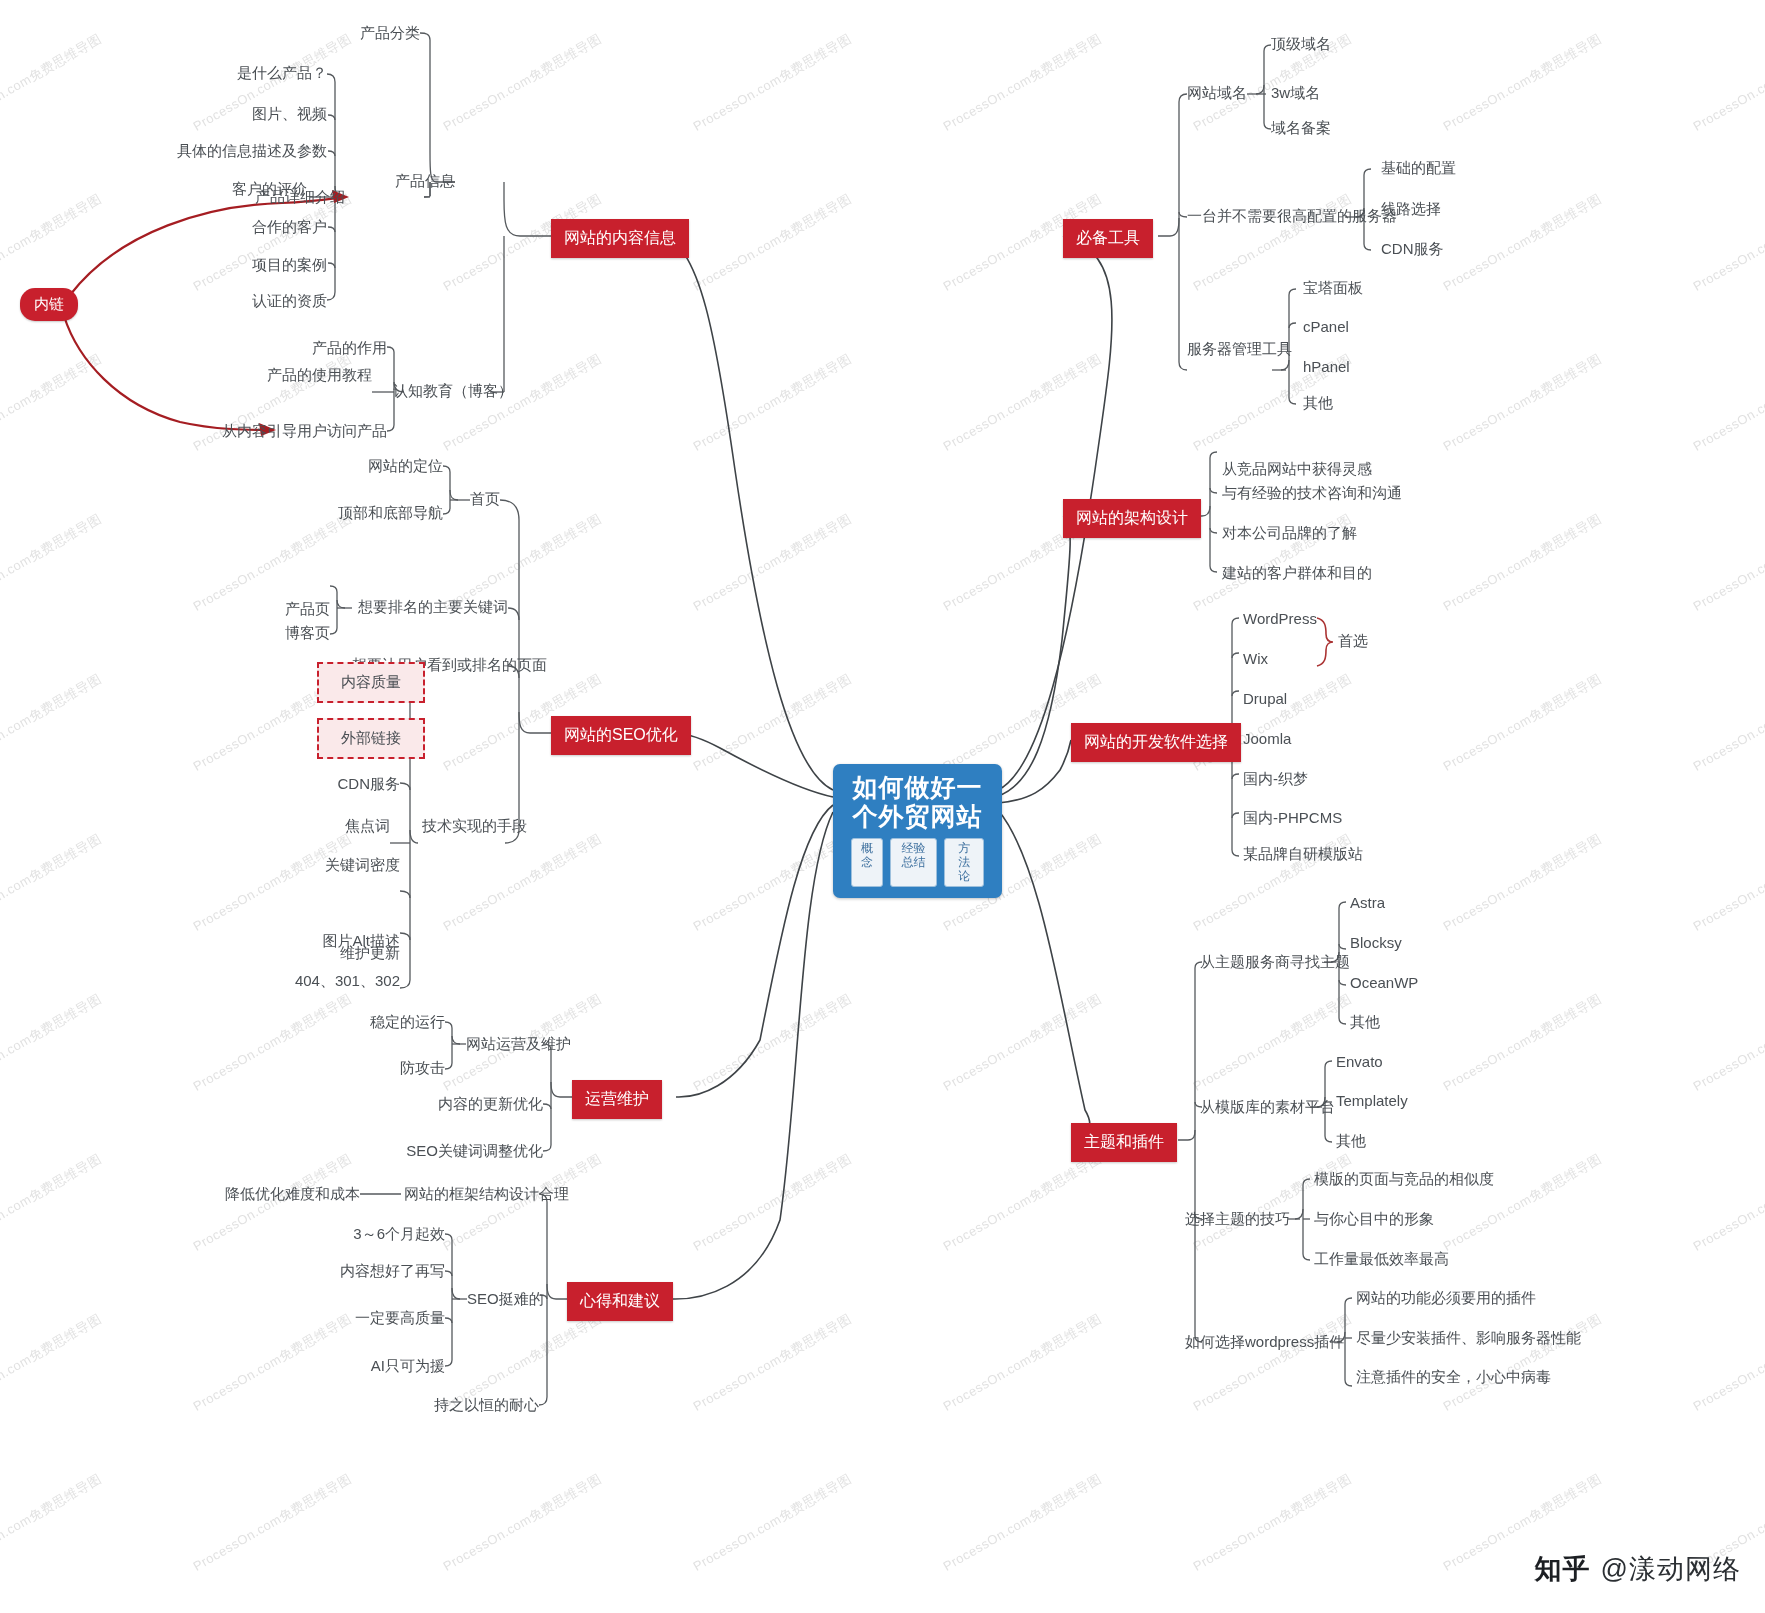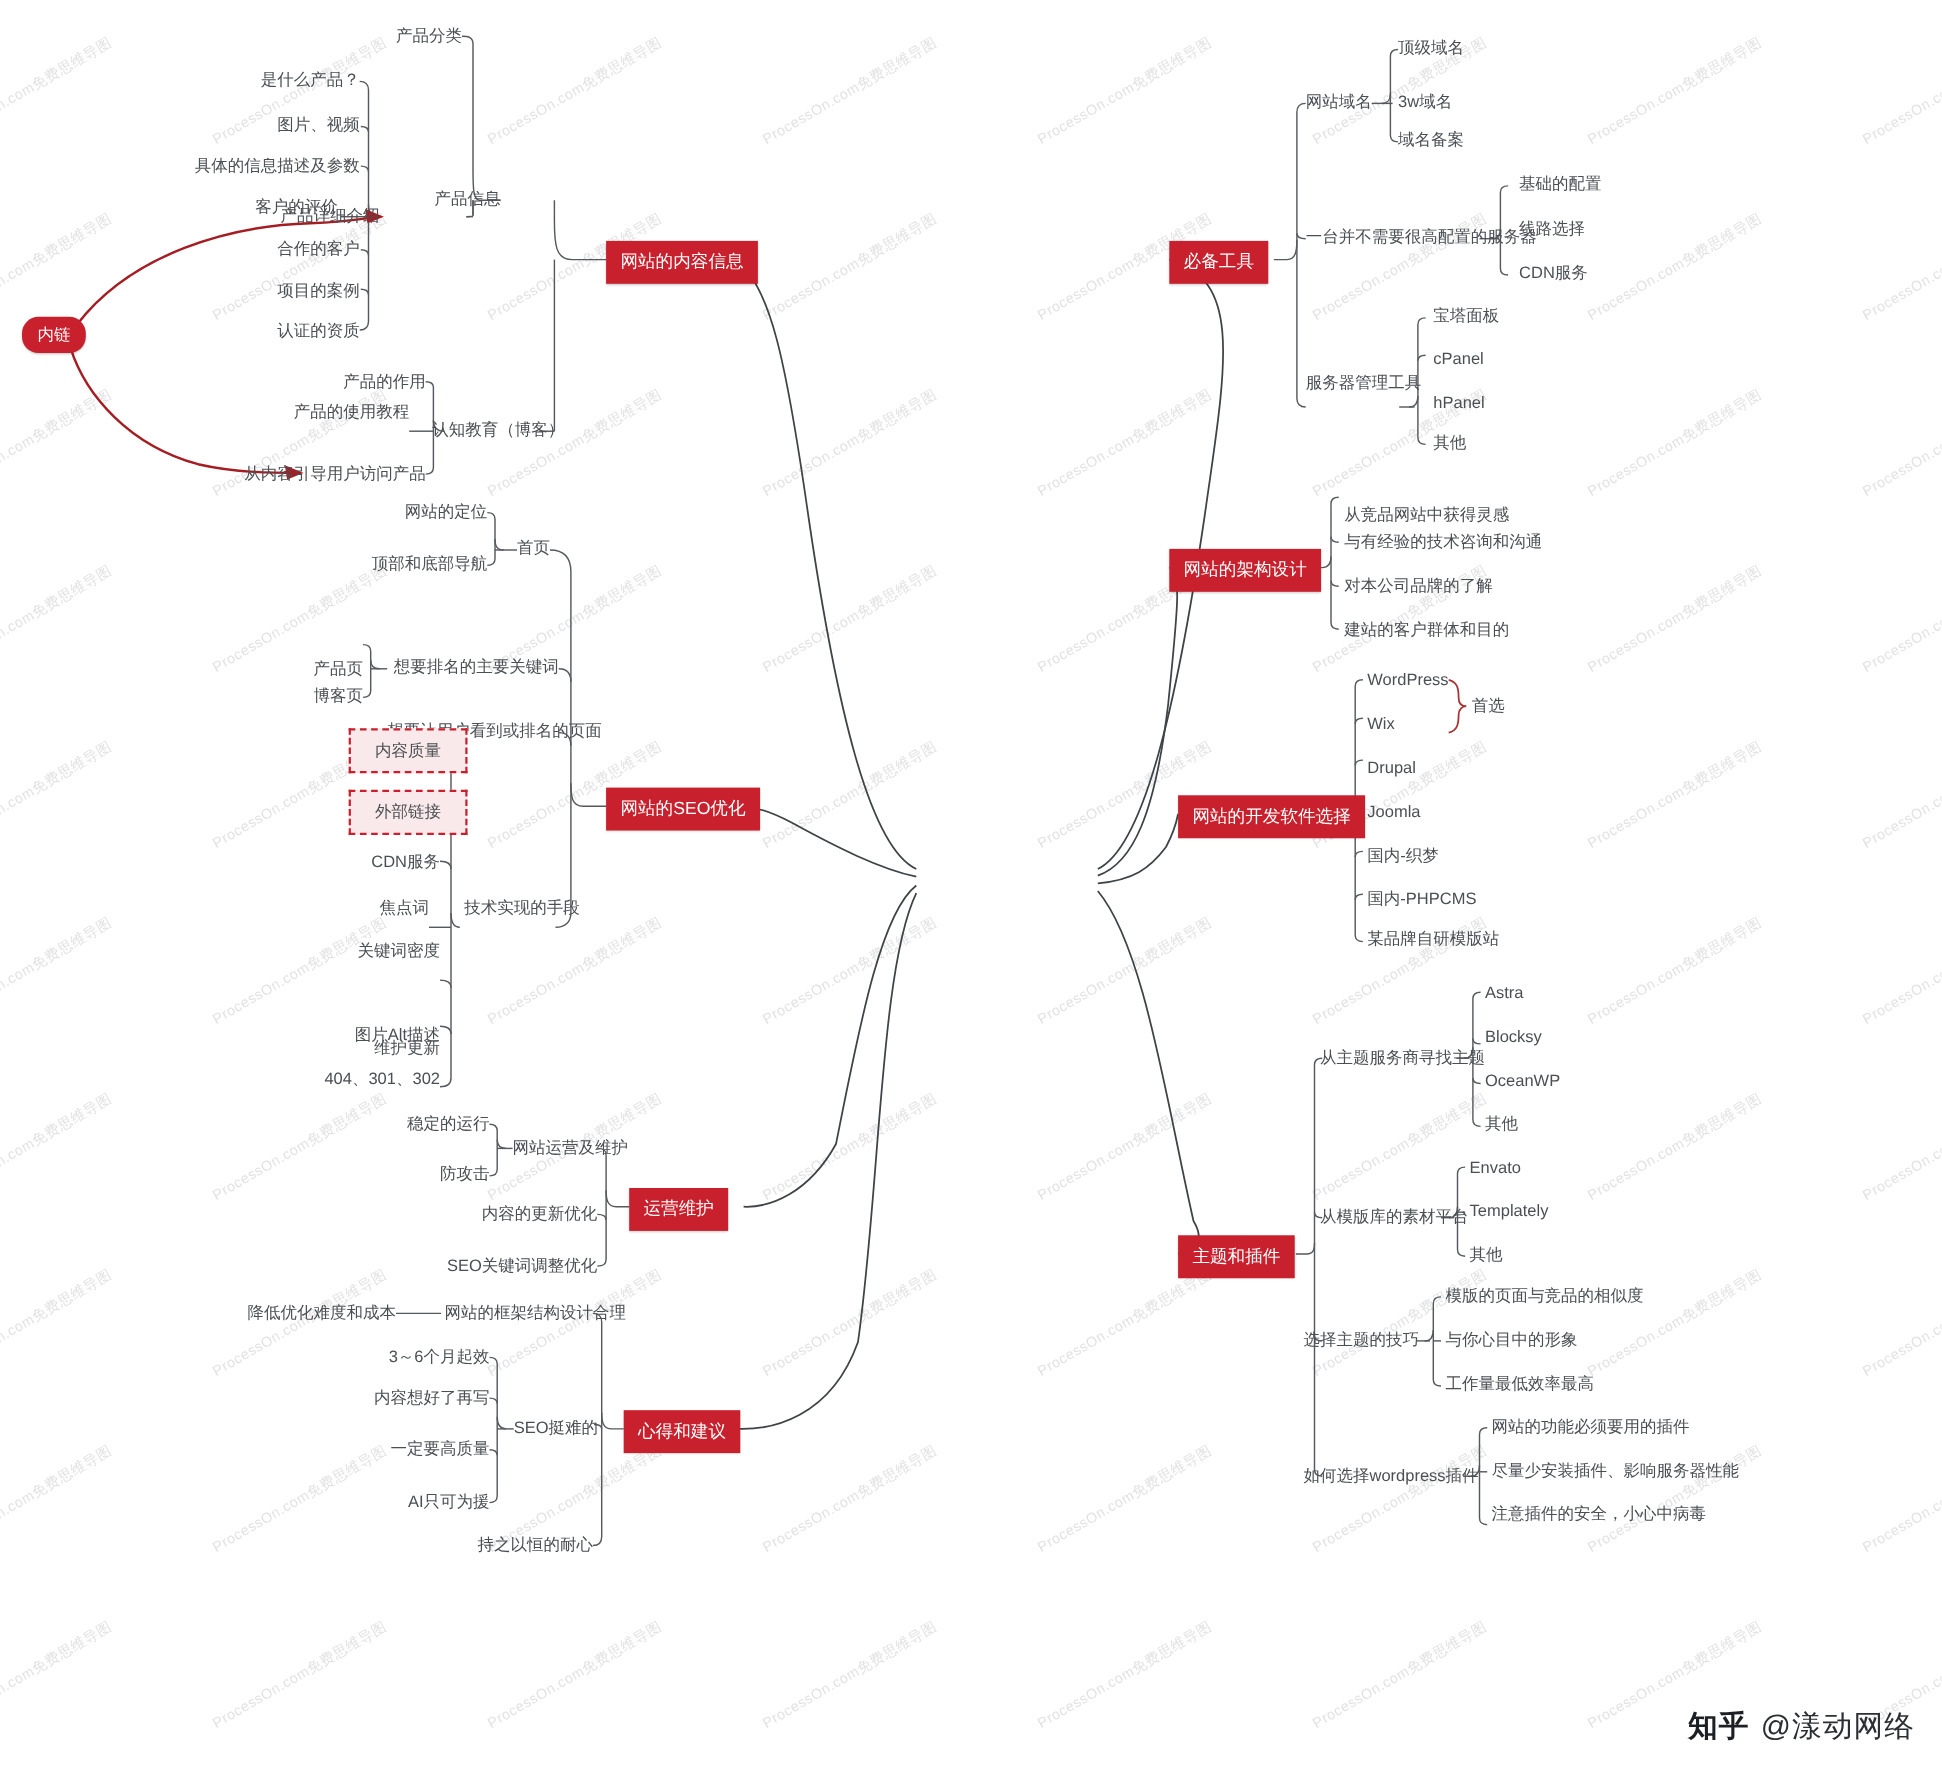--- a/index.html
+++ b/index.html
@@ -280,20 +280,28 @@
     <path class="thin" d="M1337 1342 C 1343 1342 1345 1338 1345 1332 L 1345 1304 C 1345 1299 1348 1298 1352 1298"></path>
     <path class="thin" d="M1345 1332 L 1345 1380 C 1345 1385 1348 1386 1352 1386"></path>
     <path class="thin" d="M1345 1338 L 1352 1338"></path>
 
     <path class="red" d="M70 295 C 120 230 210 205 282 203 C 310 202 330 199 345 197"></path>
     <path class="red" d="M64 316 C 78 360 118 405 180 422 C 215 430 250 430 272 430"></path>
     <polygon points="349,197 332,190 334,203" fill="#a51d22"></polygon>
     <polygon points="276,430 259,423 261,436" fill="#a51d22"></polygon>
   </svg>
 
+  <div class="center-node" style="left:833px;top:764px;width:133px;">
+    <div class="center-title">如何做好一个外贸网站</div>
+    <div class="tagrow">
+      <span class="tag">概念</span>
+      <span class="tag">经验总结</span>
+      <span class="tag">方法论</span>
+    </div>
+  </div>
 
   <div class="red-node" style="left:551px;top:219px;">网站的内容信息</div>
   <div class="red-node" style="left:551px;top:716px;">网站的SEO优化</div>
   <div class="red-node" style="left:572px;top:1080px;">运营维护</div>
   <div class="red-node" style="left:567px;top:1282px;">心得和建议</div>
 
   <div class="red-node" style="left:1063px;top:219px;">必备工具</div>
   <div class="red-node" style="left:1063px;top:499px;">网站的架构设计</div>
   <div class="red-node" style="left:1071px;top:723px;">网站的开发软件选择</div>
   <div class="red-node" style="left:1071px;top:1123px;">主题和插件</div>

